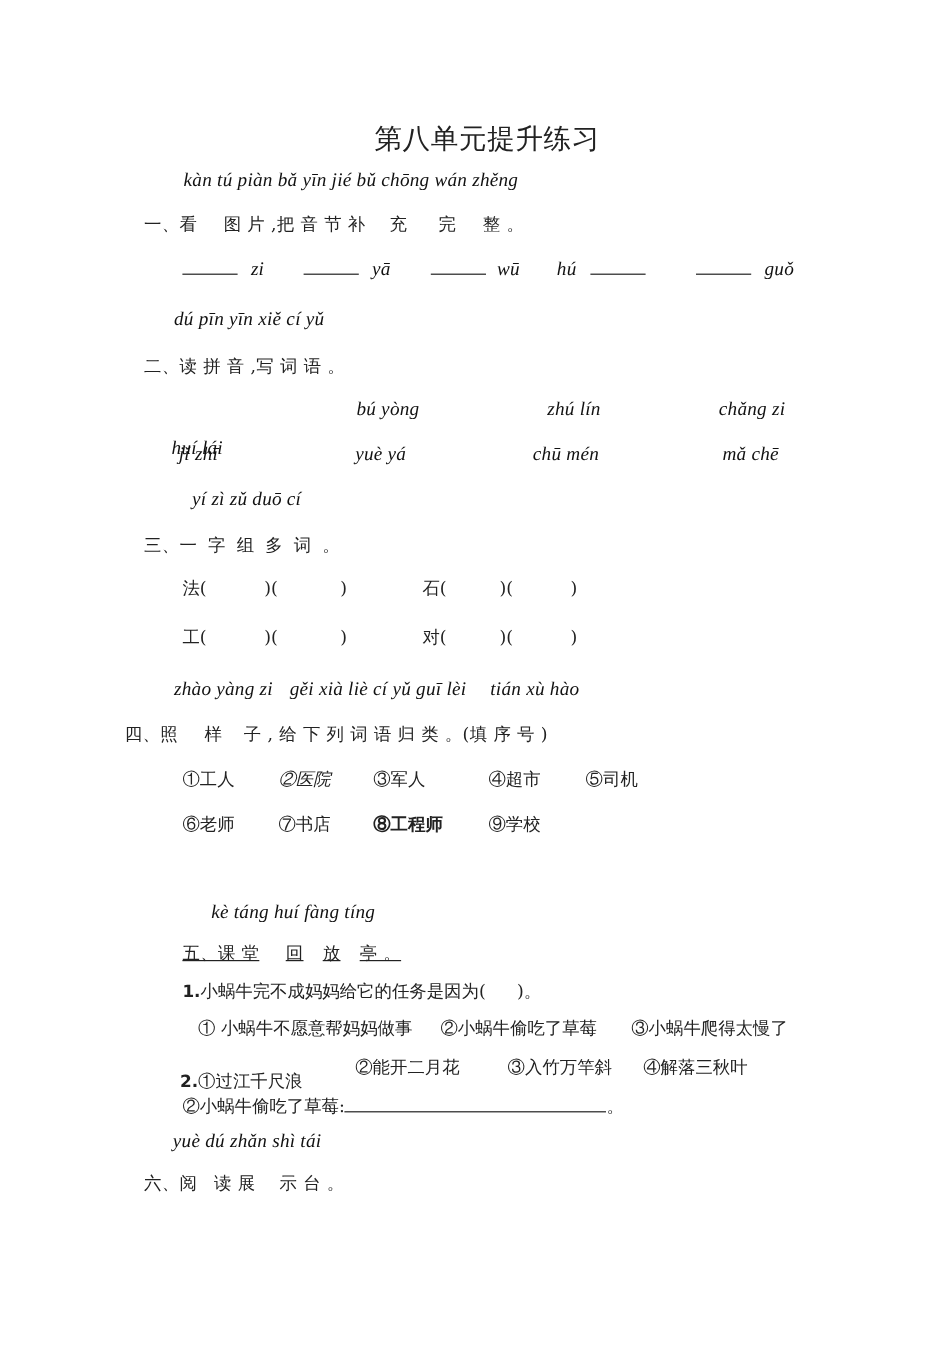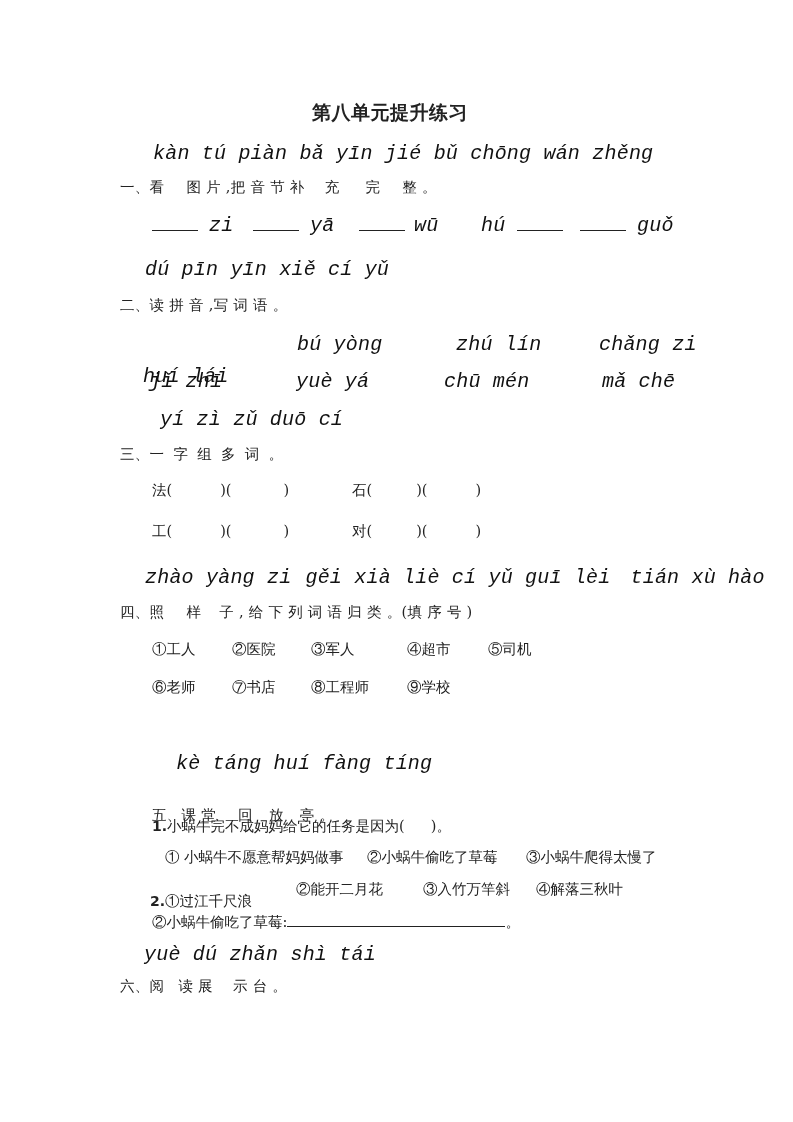--- a/index.html
+++ b/index.html
@@ -2,24 +2,24 @@
 <html><head>
   <meta charset="utf-8">
   <style>
     html, body { margin: 0; padding: 0; background: #ffffff; }
     body {
       width: 793px; height: 1122px; position: relative; overflow: hidden;
       font-family: "DejaVu Serif", "Liberation Serif", serif;
       color: #1a1a1a;
     }
     .abs { position: absolute; white-space: nowrap; }
-    .title { font-size: 19px; letter-spacing: 0.5px; color: #222; font-weight: bold; }
+    .title { font-size: 23px; letter-spacing: 0.5px; color: #222; }
     .pinyin {
-      font-family: Liberation Mono, monospace;
-      font-style: italic; font-size: 20px; color: #111; letter-spacing: 0.2px;
+      font-family: Liberation Serif, serif;
+      font-style: italic; font-size: 16px; color: #111; letter-spacing: 0.2px;
     }
     .hanzi { font-size: 14.5px; color: #222; }
     .heading { font-size: 14.5px; color: #222; letter-spacing: 0.3px; }
     .heading span.gap { display: inline-block; }
     .blank {
       display: inline-block; border-bottom: 1px solid #222; height: 14px;
       vertical-align: baseline;
     }
     .num-bold { font-family: "DejaVu Sans", "Liberation Sans", sans-serif; font-weight: bold; font-size: 14px; }
   </style>
@@ -38,21 +38,21 @@
   <span class="pinyin" style="margin-left:6px;">zi</span>
 </div>
 <div class="abs" style="left:253px; top:214px;">
   <span class="blank" style="width:46px;"></span>
   <span class="pinyin" style="margin-left:6px;">yā</span>
 </div>
 <div class="abs" style="left:359px; top:214px;">
   <span class="blank" style="width:46px;"></span>
   <span class="pinyin" style="margin-left:4px;">wū</span>
 </div>
-<div class="abs" style="left:481px; top:214px;text-align:right;">
+<div class="abs" style="left:464px; top:214px;text-align:right;">
   <span class="pinyin">hú</span>
   <span class="blank" style="width:46px; margin-left:6px;"></span>
 </div>
 <div class="abs" style="left:580px; top:214px;">
   <span class="blank" style="width:46px;"></span>
   <span class="pinyin" style="margin-left:6px;">guǒ</span>
 </div>
 
 <div class="abs pinyin" style="left:145px; top:258px;">dú pīn yīn xiě cí yǔ</div>
 <div class="abs heading" style="left:120px; top:296px;">二、读 拼 音 ,写 词 语 。</div>
@@ -79,37 +79,37 @@
 <div class="abs hanzi" style="left:152px; top:522px;">
   <span>工</span><span>(</span><span style="display:inline-block;width:48px;"></span><span>)(</span><span style="display:inline-block;width:52px;"></span><span>)</span>
 </div>
 <div class="abs hanzi" style="left:352px; top:522px;">
   <span>对</span><span>(</span><span style="display:inline-block;width:44px;"></span><span>)(</span><span style="display:inline-block;width:48px;"></span><span>)</span>
 </div>
 
 <div class="abs pinyin" style="left:145px; top:566px;">
   <span>zhào yàng zi</span><span style="display:inline-block;width:14px;"></span><span>gěi xià liè cí yǔ guī lèi</span><span style="display:inline-block;width:20px;"></span><span>tián xù hào</span>
 </div>
-<div class="abs heading" style="left:120px; top:603px;">
+<div class="abs heading" style="left:104px; top:603px;">
   <span>四、照</span><span style="display:inline-block;width:22px;"></span><span>样</span><span style="display:inline-block;width:18px;"></span><span>子 , 给 下 列 词 语 归 类 。(填 序 号 )</span>
 </div>
 
 <div class="abs hanzi" style="left:152px; top:640px;">①工人</div>
-<div class="abs hanzi" style="left:232px; top:640px;">②医院</div>
+<div class="abs hanzi" style="left:232px; top:640px;font-style:italic;">②医院</div>
 <div class="abs hanzi" style="left:311px; top:640px;">③军人</div>
 <div class="abs hanzi" style="left:407px; top:640px;">④超市</div>
 <div class="abs hanzi" style="left:488px; top:640px;">⑤司机</div>
 
 <div class="abs hanzi" style="left:152px; top:678px;">⑥老师</div>
 <div class="abs hanzi" style="left:232px; top:678px;">⑦书店</div>
-<div class="abs hanzi" style="left:311px; top:678px;">⑧工程师</div>
+<div class="abs hanzi" style="left:311px; top:678px;font-weight:bold;">⑧工程师</div>
 <div class="abs hanzi" style="left:407px; top:678px;">⑨学校</div>
 
 <div class="abs pinyin" style="left:176px; top:752px;">kè táng huí fàng tíng</div>
-<div class="abs heading" style="left:152px; top:806px;">
+<div class="abs heading" style="left:152px; top:785px;text-decoration:underline;">
   <span>五、课 堂</span><span style="display:inline-block;width:22px;"></span><span>回</span><span style="display:inline-block;width:16px;"></span><span>放</span><span style="display:inline-block;width:16px;"></span><span>亭 。</span>
 </div>
 
 <div class="abs hanzi" style="left:152px; top:817px;">
   <span class="num-bold">1.</span><span>小蜗牛完不成妈妈给它的任务是因为(</span><span style="display:inline-block;width:26px;"></span><span>)。</span>
 </div>
 <div class="abs hanzi" style="left:165px; top:848px;">①  小蜗牛不愿意帮妈妈做事</div>
 <div class="abs hanzi" style="left:367px; top:848px;">②小蜗牛偷吃了草莓</div>
 <div class="abs hanzi" style="left:526px; top:848px;">③小蜗牛爬得太慢了</div>
 

